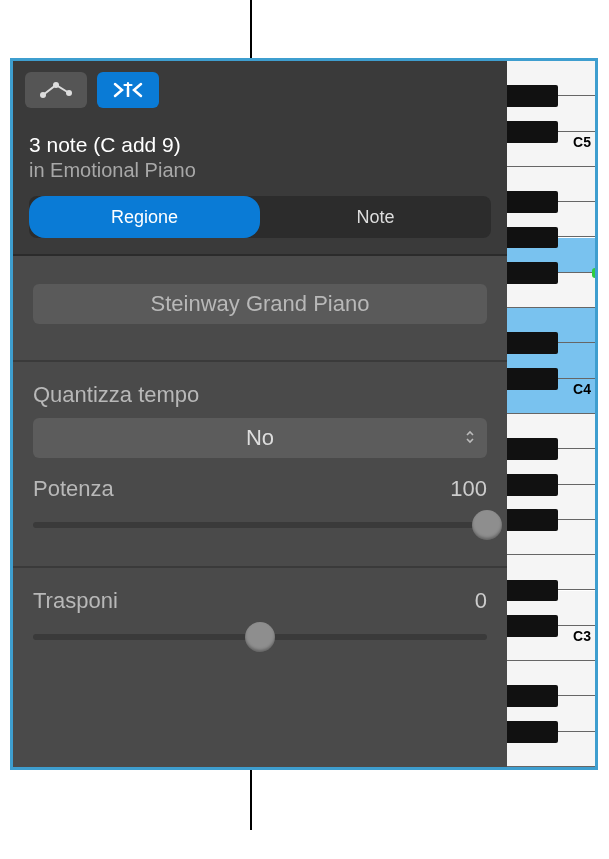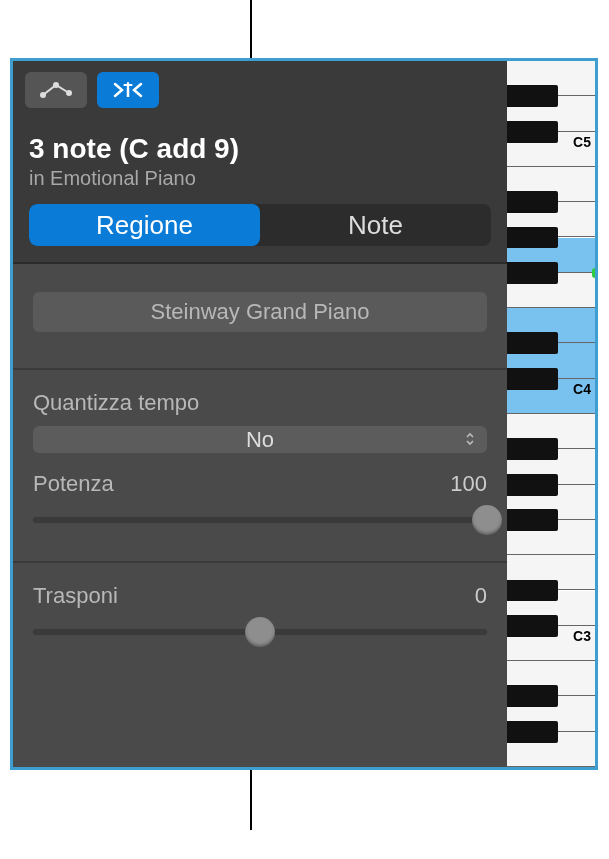--- a/index.html
+++ b/index.html
@@ -68,22 +68,22 @@
     justify-content: center;
   }
   .tool-btn.active { background: #0a7bd6; }
   .tool-btn svg { display: block; }
   
   .title-area {
     padding: 14px 16px 6px 16px;
   }
   .title-main {
     color: #fff;
-    font-size: 28px;
-    font-weight: 700;
+    font-size: 21px;
+    font-weight: 400;
   }
   .title-sub {
     color: #a8a8a8;
     font-size: 20px;
     margin-top: 2px;
   }
   
   .tab-row {
     padding: 8px 16px 10px 16px;
   }
@@ -93,22 +93,22 @@
     border-radius: 8px;
     height: 42px;
     overflow: hidden;
   }
   .seg-btn {
     flex: 1;
     display: flex;
     align-items: center;
     justify-content: center;
     color: #ddd;
-    font-size: 26px;
-    border-radius: 8px;
+    font-size: 18px;
+    border-radius: 16px;
   }
   .seg-btn.active {
     background: #0a7bd6;
     color: #fff;
     font-weight: 500;
   }
   .divider {
     height: 2px;
     background: #2b2b2b;
     margin: 6px 0 0 0;
@@ -134,21 +134,21 @@
     background: #3a3a3a;
     margin: 0 -20px;
   }
   .section { padding: 20px 0 26px 0; }
   .label {
     color: #b8b8b8;
     font-size: 22px;
     margin-bottom: 10px;
   }
   .select {
-    height: 27px;
+    height: 40px;
     background: #5c5c5c;
     border-radius: 6px;
     display: flex;
     align-items: center;
     justify-content: center;
     color: #ddd;
     font-size: 22px;
     position: relative;
   }
   .select .chev {

